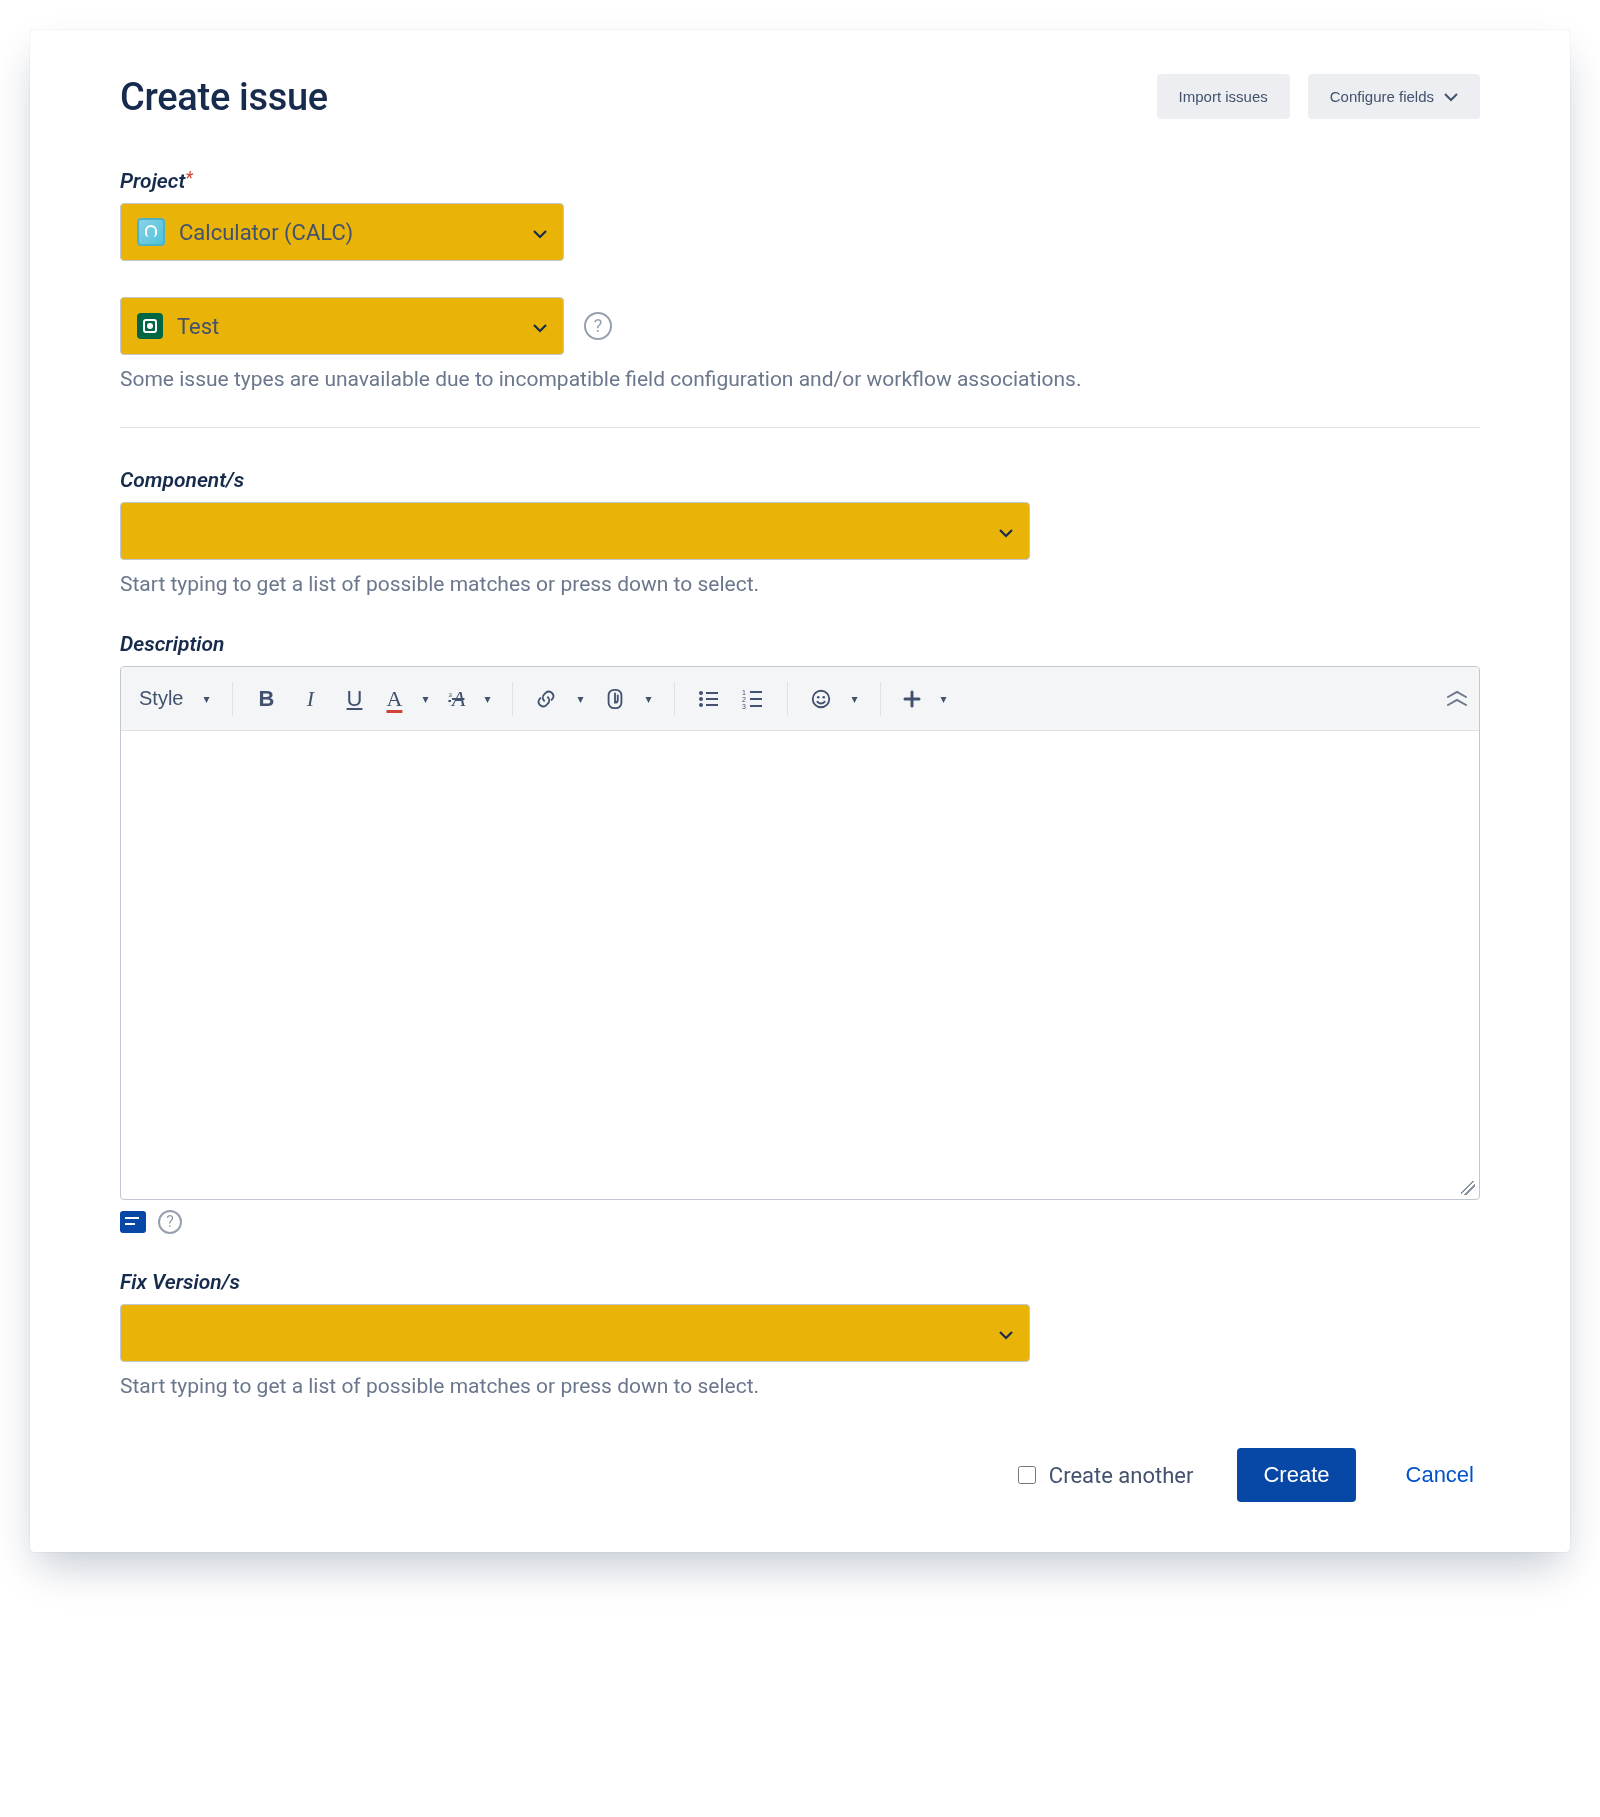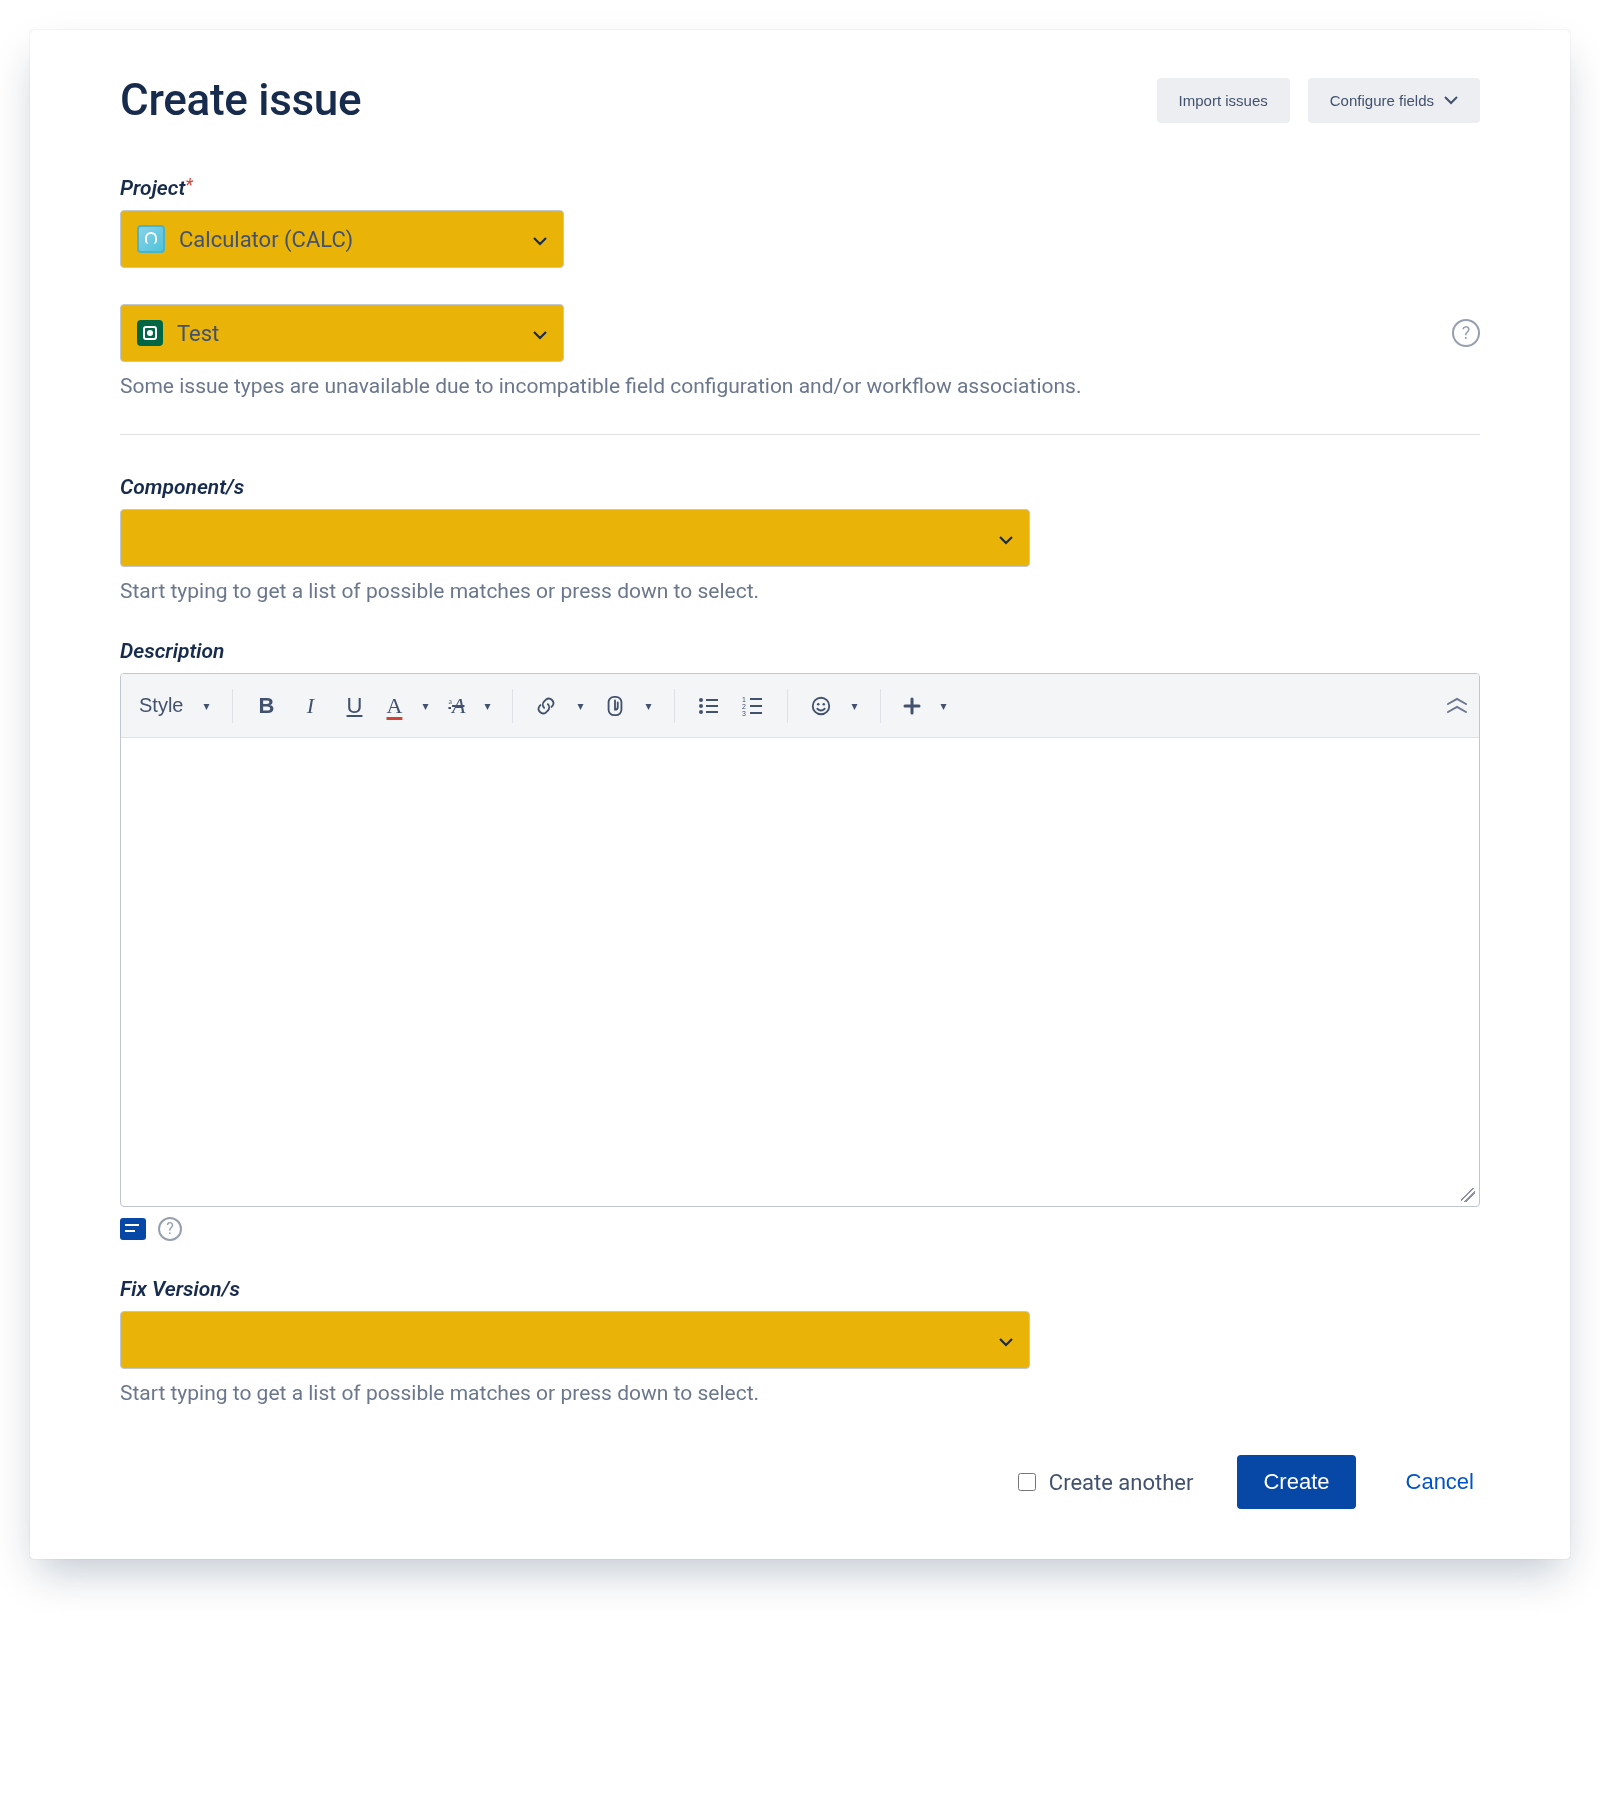--- a/index.html
+++ b/index.html
@@ -23,21 +23,21 @@
     padding: 44px 90px 50px 90px;
     position: relative;
   }
   .hdr {
     display:flex;
     align-items:center;
     justify-content: space-between;
     margin-bottom: 50px;
   }
   .title {
-    font-size: 44px;
+    font-size: 38px;
     font-weight: 500;
     color: #172B4D;
     letter-spacing: -0.3px;
   }
   .hdr-buttons { display:flex; gap:18px; }
   .btn-light {
     background: #ECEEF1;
     color: #42526E;
     border: none;
     border-radius: 4px;
@@ -111,21 +111,21 @@
     border:2px solid #fff;
     border-radius:3px;
   }
   .issuetype-icon:after{
     content:"";
     position:absolute;
     left:10px; top:10px; right:10px; bottom:10px;
     border-radius:50%;
     background:#fff;
   }
-  .inline-row { display:flex; align-items:center; gap:28px;justify-content:space-between; }
+  .inline-row { display:flex; align-items:center; gap:20px; }
   .help-icon {
     width:28px; height:28px;
     border:2px solid #6B778C;
     border-radius:50%;
     color:#6B778C;
     font-size:18px;
     line-height:24px;
     text-align:center;
     opacity:0.7;
     cursor:pointer;

